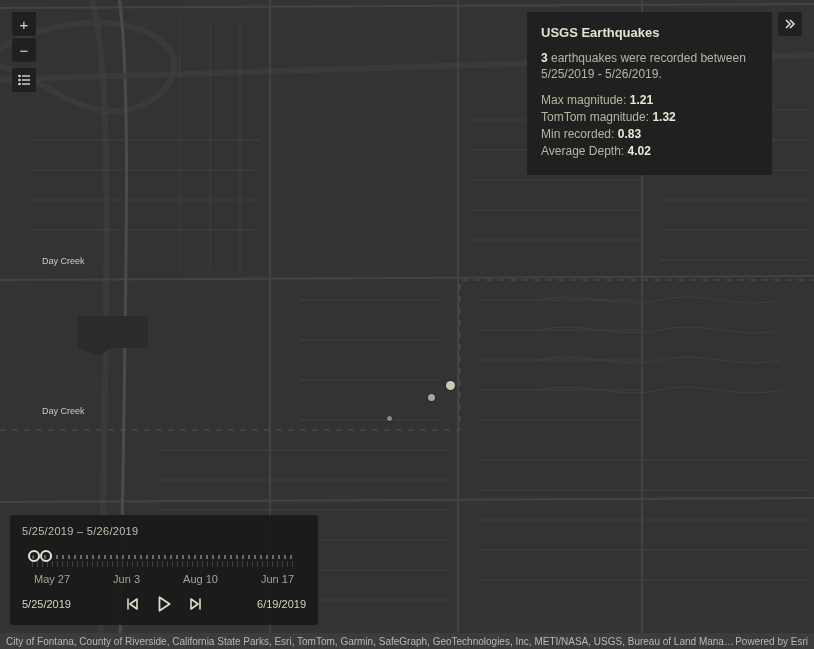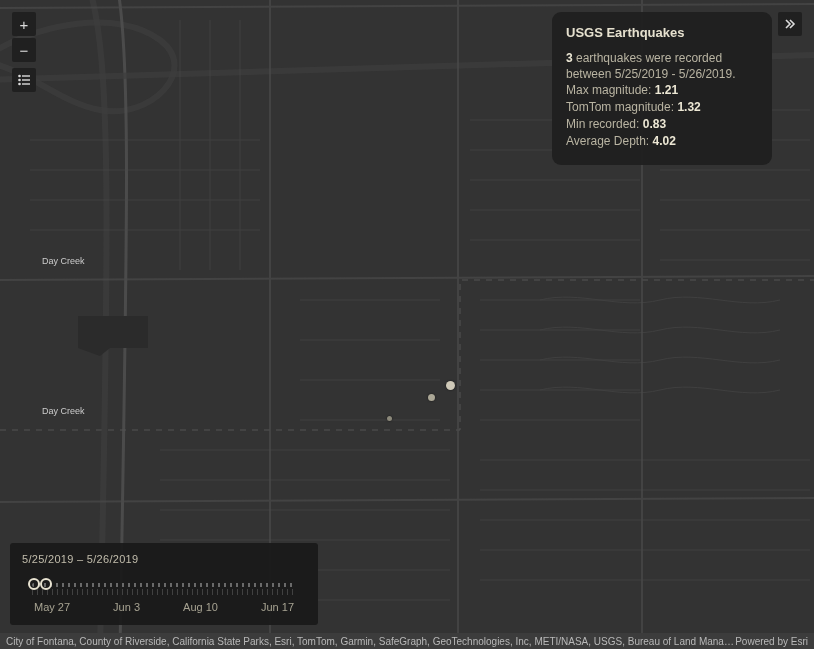--- a/index.html
+++ b/index.html
@@ -50,33 +50,33 @@
     margin-bottom: 2px;
   }
   .legend-wrap { position: absolute; top: 68px; left: 12px; }
   .legend-btn svg { width: 14px; height: 14px; }
   .legend-btn line { stroke:#dcdcdc; stroke-width:1.4; }
   .legend-btn circle { fill:#dcdcdc; }
 
   
   .info-panel {
     position: absolute; top: 12px; right: 42px;
-    width: 220px;
+    width: 245px;
     background: rgba(30,30,30,0.92);
     color: #d6d1bf;
     padding: 12px 14px 14px 14px;
     font-size: 12px;
     line-height: 1.35;
-    border-radius: 9px;
+    border-radius: 2px;
   }
   .info-panel .title {
     font-weight: 600; font-size: 13px; color: #e6e1cf;
     margin-bottom: 8px;
   }
-  .info-panel .para { color:#b9b4a2; }
+  .info-panel .para { margin-bottom: 10px; color:#b9b4a2; }
   .info-panel .para strong, .info-panel .stat strong {
     color: #ece7d4; font-weight: 700;
   }
   .info-panel .stat { color:#b9b4a2; margin-bottom: 1px; }
 
   .collapse-btn {
     position: absolute; top: 12px; right: 12px;
     width: 24px; height: 24px;
     background: #202020;
     border-radius: 2px;
@@ -248,18 +248,41 @@
     <div class="ticks"></div>
     <div class="thumb a"></div>
     <div class="thumb b"></div>
   </div>
   <div class="tick-labels">
     <span>May 27</span>
     <span>Jun 3</span>
     <span>Aug 10</span>
     <span>Jun 17</span>
   </div>
+  <div class="controls-row">
+    <span class="datelabel">5/25/2019</span>
+    <div class="playback">
+      <div class="step-btn">
+        <svg viewBox="0 0 14 14">
+            <line x1="3" y1="2" x2="3" y2="12"></line>
+            <path d="M12 2 L5 7 L12 12 Z"></path>
+          </svg>
+      </div>
+      <div class="play-btn big">
+        <svg viewBox="0 0 16 16">
+            <path d="M4 2 L13 8 L4 14 Z"></path>
+          </svg>
+      </div>
+      <div class="step-btn">
+        <svg viewBox="0 0 14 14">
+            <path d="M2 2 L9 7 L2 12 Z"></path>
+            <line x1="11" y1="2" x2="11" y2="12"></line>
+          </svg>
+      </div>
+    </div>
+    <span class="datelabel">6/19/2019</span>
+  </div>
 </div>
 
 <div class="attrib">
   <span class="left">City of Fontana, County of Riverside, California State Parks, Esri, TomTom, Garmin, SafeGraph, GeoTechnologies, Inc, METI/NASA, USGS, Bureau of Land Management, EPA, NP…</span>
   <span>Powered by Esri</span>
 </div>
 
 </body></html>

